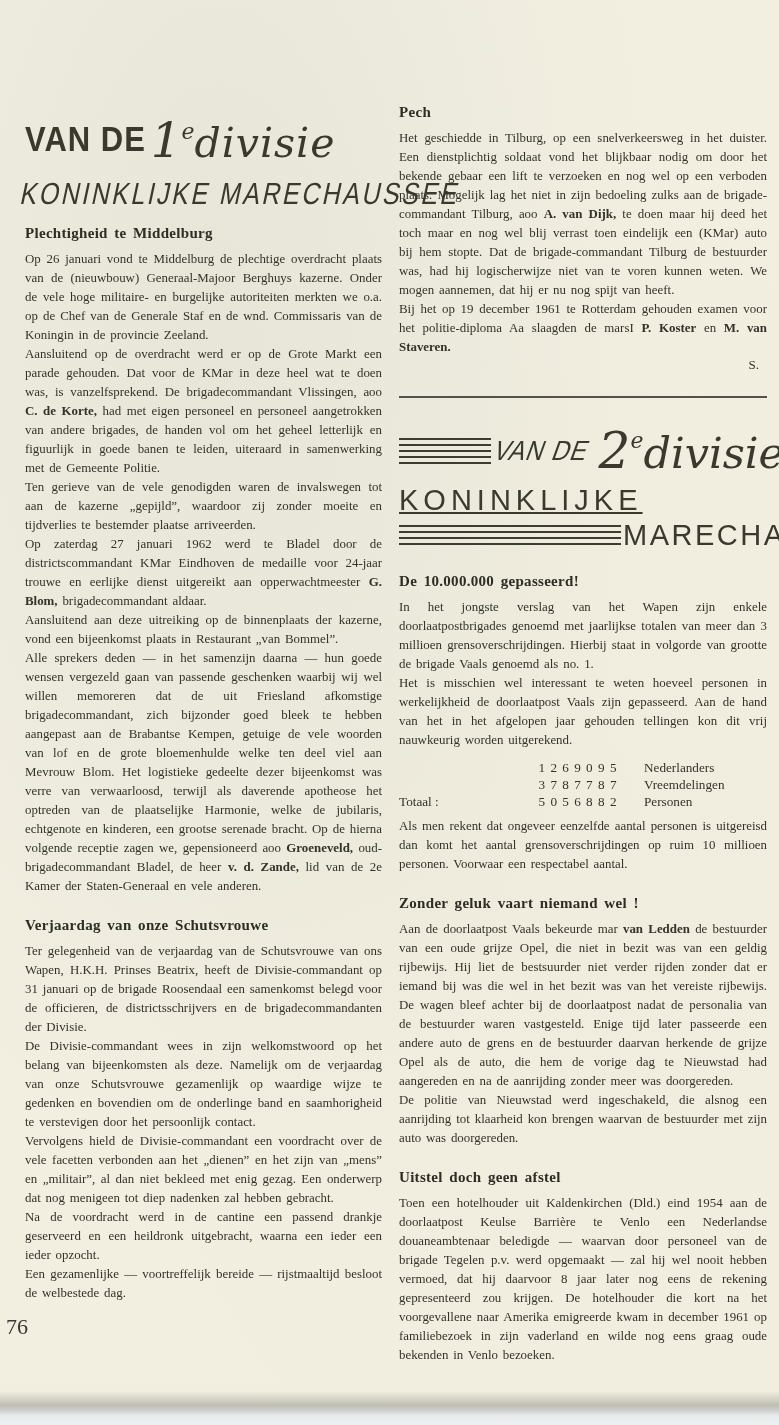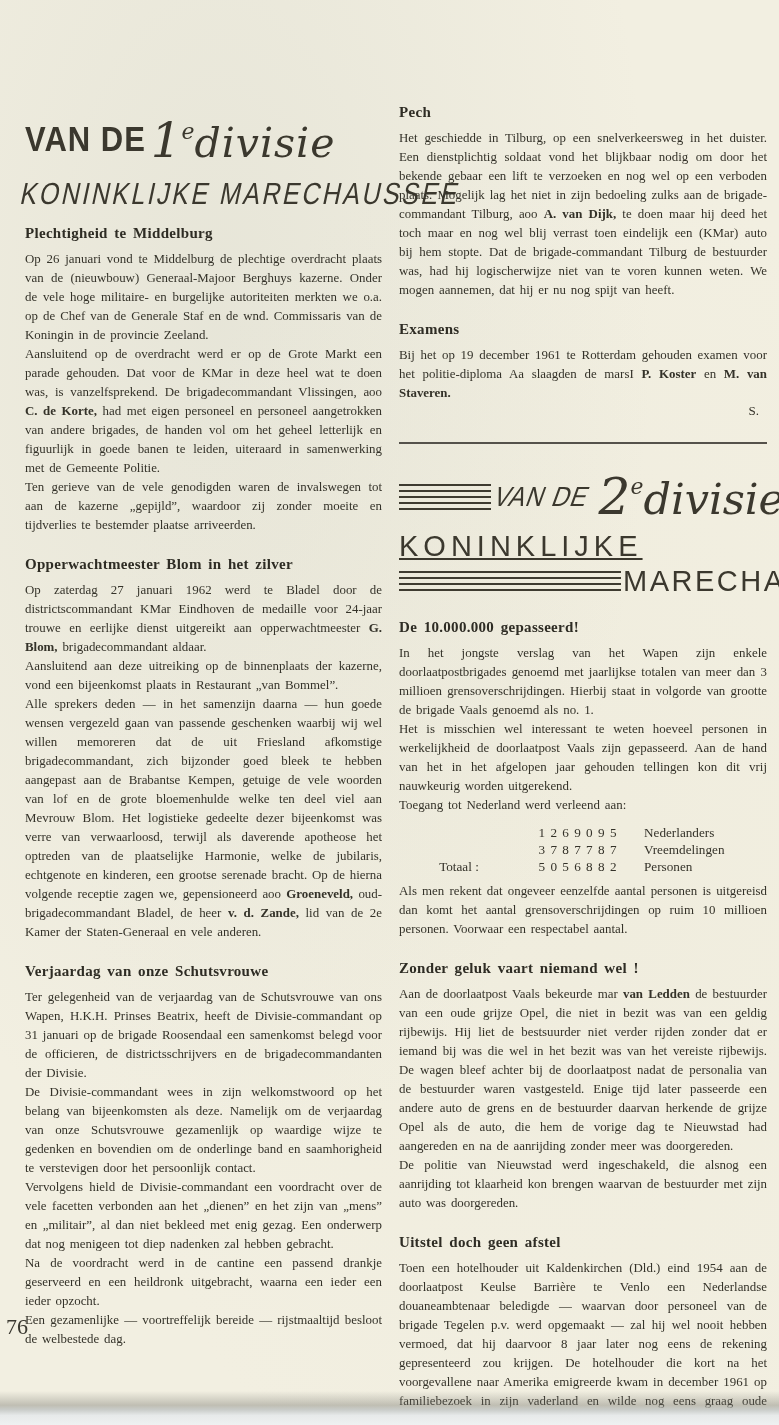--- a/index.html
+++ b/index.html
@@ -86,21 +86,21 @@
   }
   .b { font-weight:700; }
 
   .signature { text-align:right; padding-right:8px; font-size:13px; line-height:15px; }
 
   .divider { border:none; border-top:2px solid #55524b; margin:24px 0 0 0; }
 
   
   .stats { margin:9px 0 7px 0; font-size:13.2px; line-height:17px; }
   .stat-row { display:flex; }
-  .stat-label { width:120px; text-align:center; }
+  .stat-label { width:120px; text-align:left; }
   .stat-value { width:102px; text-align:center; letter-spacing:1px; padding-left:8px; }
   .stat-unit  { padding-left:15px; }
 
   .page-number {
     position:absolute; left:6px; top:1314px;
     font-size:22px; color:#3a3830;
     font-family:"Liberation Serif", serif;
   }
 </style>
 </head>
@@ -122,21 +122,20 @@
     <div class="section first">
       <h3>Plechtigheid te Middelburg</h3>
       <div>
           <p><span>Op 26 januari vond te Middelburg de plechtige overdracht plaats van de (nieuwbouw) Generaal-Majoor Berghuys kazerne. Onder de vele hoge militaire- en burgelijke autoriteiten merkten we o.a. op de Chef van de Generale Staf en de wnd. Commissaris van de Koningin in de provincie Zeeland.</span></p>
           <p><span>Aansluitend op de overdracht werd er op de Grote Markt een parade gehouden. Dat voor de KMar in deze heel wat te doen was, is vanzelfsprekend. De brigadecommandant Vlissingen, aoo </span><span class="b">C. de Korte,</span><span> had met eigen personeel en personeel aangetrokken van andere brigades, de handen vol om het geheel letterlijk en figuurlijk in goede banen te leiden, uiteraard in samenwerking met de Gemeente Politie.</span></p>
           <p><span>Ten gerieve van de vele genodigden waren de invalswegen tot aan de kazerne „gepijld”, waardoor zij zonder moeite en tijdverlies te bestemder plaatse arriveerden.</span></p>
         </div>
     </div>
 
     <div class="section">
-      <h3>Opperwachtmeester Blom in het zilver</h3>
       <div>
           <p><span>Op zaterdag 27 januari 1962 werd te Bladel door de districtscommandant KMar Eindhoven de medaille voor 24-jaar trouwe en eerlijke dienst uitgereikt aan opperwachtmeester </span><span class="b">G. Blom,</span><span> brigadecommandant aldaar.</span></p>
           <p><span>Aansluitend aan deze uitreiking op de binnenplaats der kazerne, vond een bijeenkomst plaats in Restaurant „van Bommel”.</span></p>
           <p><span>Alle sprekers deden — in het samenzijn daarna — hun goede wensen vergezeld gaan van passende geschenken waarbij wij wel willen memoreren dat de uit Friesland afkomstige brigadecommandant, zich bijzonder goed bleek te hebben aangepast aan de Brabantse Kempen, getuige de vele woorden van lof en de grote bloemenhulde welke ten deel viel aan Mevrouw Blom. Het logistieke gedeelte dezer bijeenkomst was verre van verwaarloosd, terwijl als daverende apotheose het optreden van de plaatselijke Harmonie, welke de jubilaris, echtgenote en kinderen, een grootse serenade bracht. Op de hierna volgende receptie zagen we, gepensioneerd aoo </span><span class="b">Groeneveld,</span><span> oud-brigadecommandant Bladel, de heer </span><span class="b">v. d. Zande,</span><span> lid van de 2e Kamer der Staten-Generaal en vele anderen.</span></p>
         </div>
     </div>
 
     <div class="section">
       <h3>Verjaardag van onze Schutsvrouwe</h3>
       <div>
@@ -152,21 +151,20 @@
   <div class="col-right">
 
     <div class="section">
       <h3>Pech</h3>
       <div>
           <p><span>Het geschiedde in Tilburg, op een snelverkeersweg in het duister. Een dienstplichtig soldaat vond het blijkbaar nodig om door het bekende gebaar een lift te verzoeken en nog wel op een verboden plaats. Mogelijk lag het niet in zijn bedoeling zulks aan de brigade-commandant Tilburg, aoo </span><span class="b">A. van Dijk,</span><span> te doen maar hij deed het toch maar en nog wel blij verrast toen eindelijk een (KMar) auto bij hem stopte. Dat de brigade-commandant Tilburg de bestuurder was, had hij logischerwijze niet van te voren kunnen weten. We mogen aannemen, dat hij er nu nog spijt van heeft.</span></p>
         </div>
     </div>
 
     <div class="section">
-      <h3>Examens</h3>
       <div>
           <p><span>Bij het op 19 december 1961 te Rotterdam gehouden examen voor het politie-diploma Aa slaagden de marsI </span><span class="b">P. Koster</span><span> en </span><span class="b">M. van Staveren.</span></p>
         </div>
       <div class="signature">S.</div>
     </div>
 
     <hr class="divider">
 
     <div class="masthead2">
       <div class="m2-row1">
@@ -179,21 +177,20 @@
         <div class="lines m2-lines2"></div>
         <span class="m2-marech">MARECHAUSSEE</span>
       </div>
     </div>
 
     <div class="section">
       <h3>De 10.000.000 gepasseerd!</h3>
       <div>
           <p><span>In het jongste verslag van het Wapen zijn enkele doorlaatpostbrigades genoemd met jaarlijkse totalen van meer dan 3 millioen grensoverschrijdingen. Hierbij staat in volgorde van grootte de brigade Vaals genoemd als no. 1.</span></p>
           <p><span>Het is misschien wel interessant te weten hoeveel personen in werkelijkheid de doorlaatpost Vaals zijn gepasseerd. Aan de hand van het in het afgelopen jaar gehouden tellingen kon dit vrij nauwkeurig worden uitgerekend.</span></p>
-          <p><span>Toegang tot Nederland werd verleend aan:</span></p>
         </div>
       <div class="stats">
           <div class="stat-row">
             <span class="stat-label"></span>
             <span class="stat-value">1 2 6 9 0 9 5</span>
             <span class="stat-unit">Nederlanders</span>
           </div>
           <div class="stat-row">
             <span class="stat-label"></span>
             <span class="stat-value">3 7 8 7 7 8 7</span>

